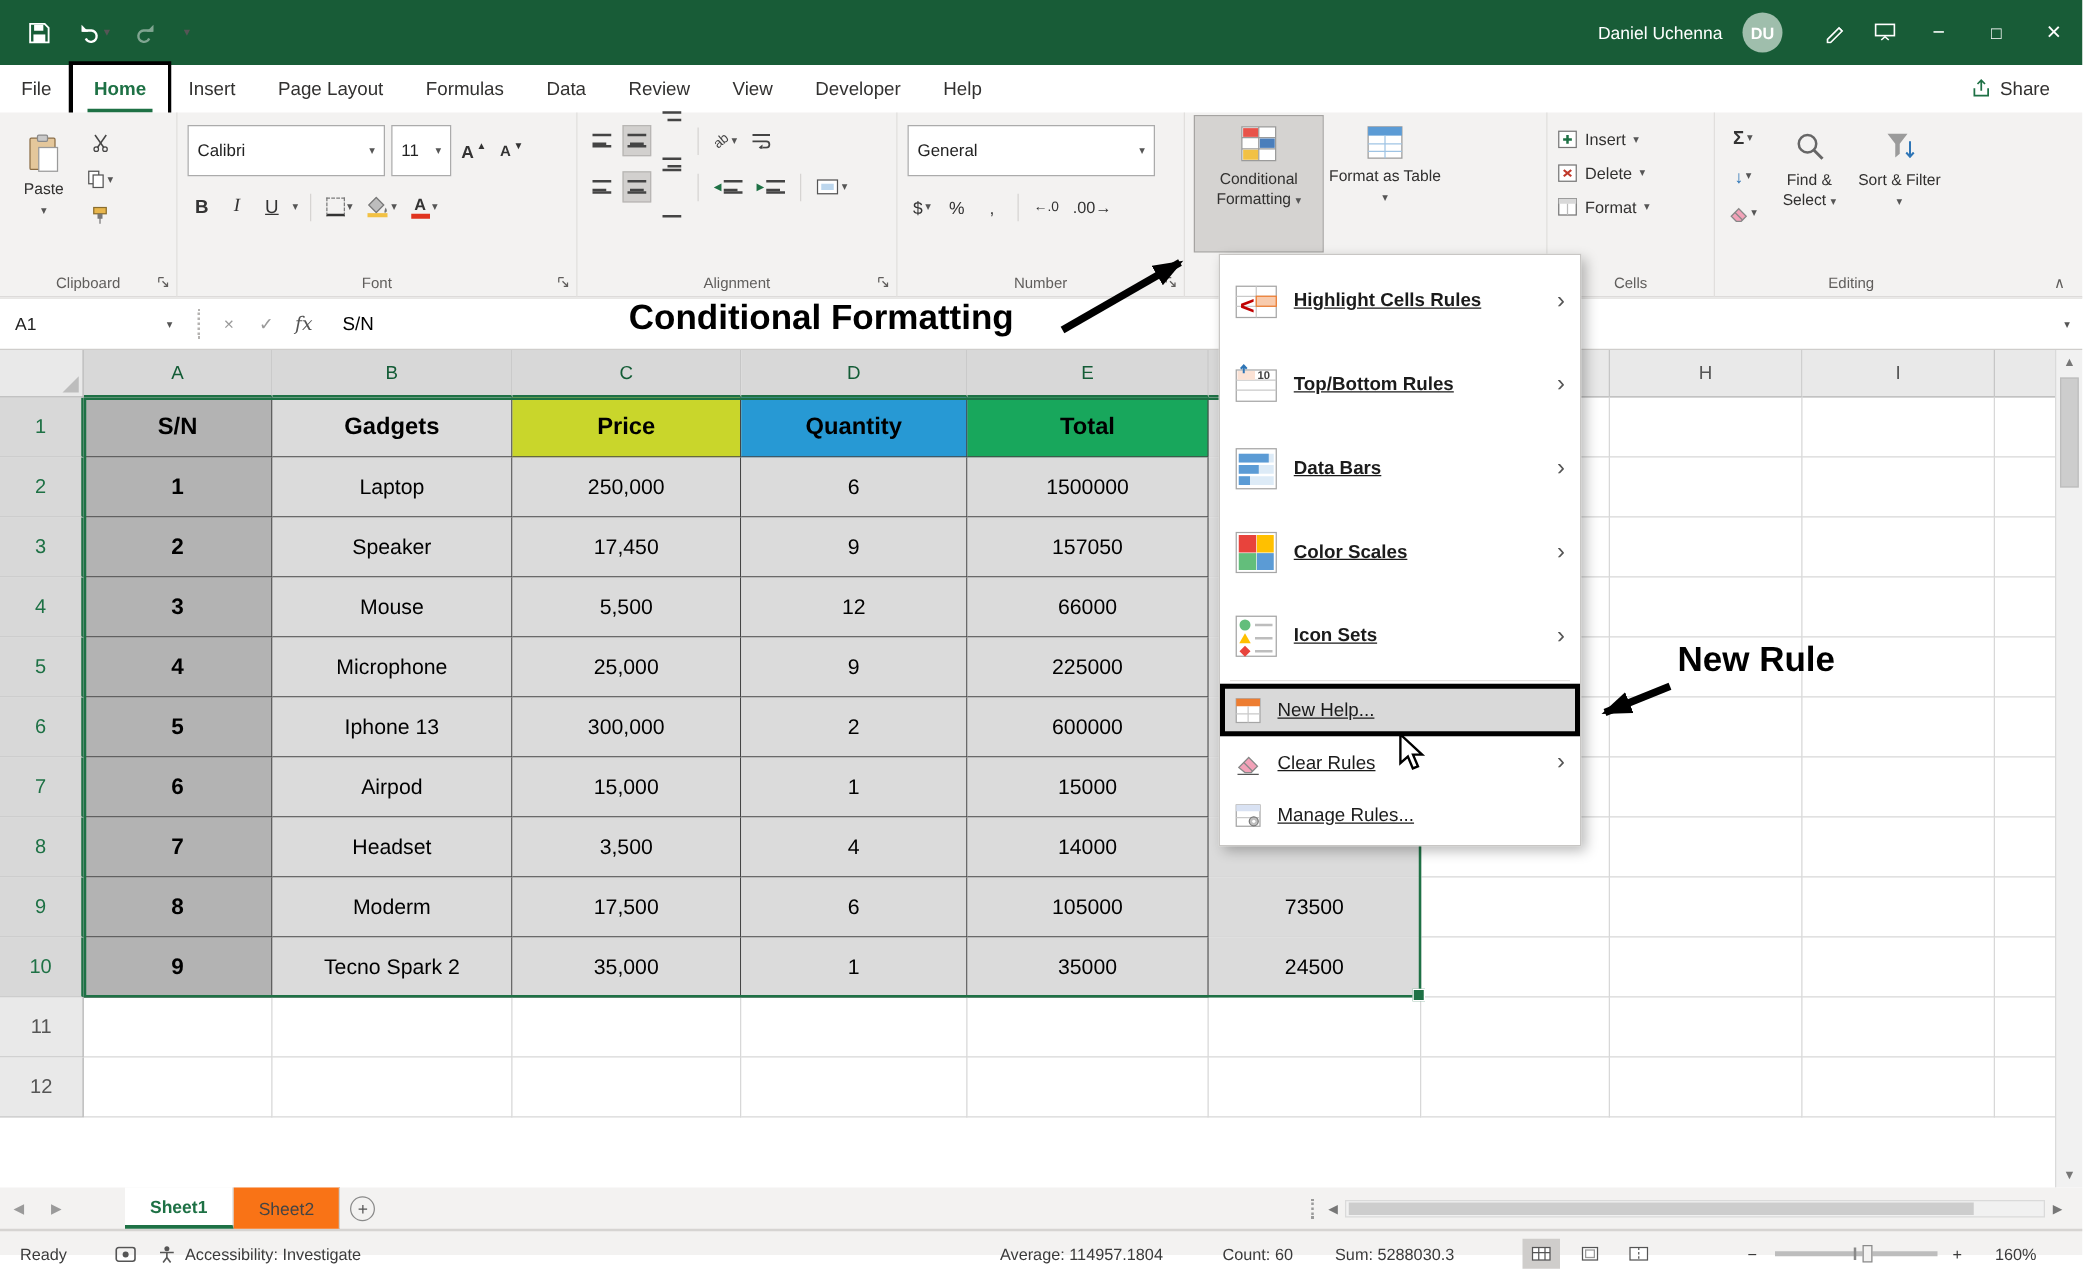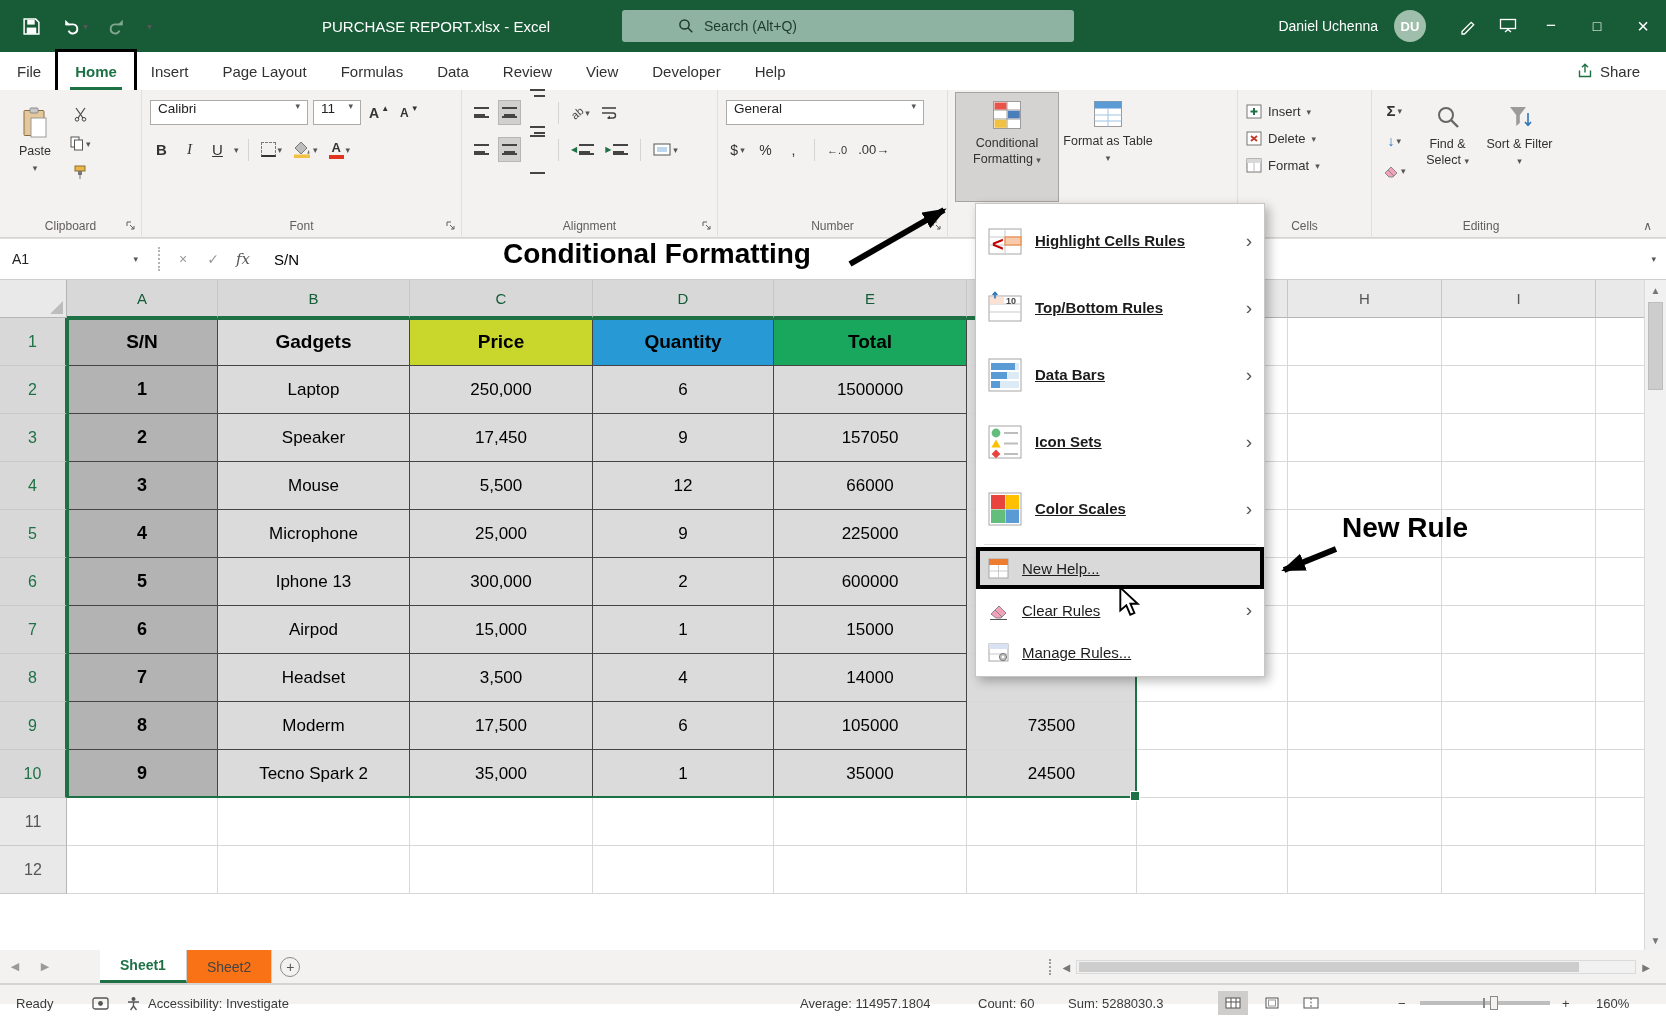--- a/index.html
+++ b/index.html
@@ -29,21 +29,21 @@
 #ribbon{position:absolute;top:90px;left:0;width:1666px;height:148px;background:#F3F2F1;border-bottom:1px solid #D6D4D2;display:flex}
 .rgroup{position:relative;border-right:1px solid #E1DFDD;height:148px;flex-shrink:0}
 .rlabel{position:absolute;bottom:5px;left:0;right:0;text-align:center;font-size:12px;color:#605E5C}
 .launcher{position:absolute;bottom:7px;right:5px}
 .rrow{display:flex;align-items:center;gap:5px;margin:0 8px}
 .bigbtn{display:flex;flex-direction:column;align-items:center;padding-top:7px;font-size:12.5px;color:#323130;text-align:center;height:108px}
 .bigbtn .cap{margin-top:5px;line-height:1.3}
 .caret{font-size:9px;color:#555}
 .caret::after{content:"▾"}
 .chev::after{content:"›";font-size:19px;color:#555}
-.combo{background:#fff;border:1px solid #ABABAB;height:25px;display:flex;align-items:flex-start;padding:0 7px;font-size:13.5px;color:#222}
+.combo{background:#fff;border:1px solid #ABABAB;height:41px;display:flex;align-items:center;padding:0 7px;font-size:13.5px;color:#222}
 .combo .caret{margin-left:auto;padding-left:6px}
 .ib{height:25px;min-width:23px;display:flex;align-items:center;justify-content:center;font-size:14px;color:#333;gap:2px;padding:0 3px}
 .ib.on{background:#D2D0CE;border:1px solid #B8B6B4}
 .vsep{width:1px;height:22px;background:#D6D4D2;margin:0 4px}
 .bars{width:15px;height:11px;border-top:2px solid #444;border-bottom:2px solid #444;position:relative}
 .bars::after{content:"";position:absolute;left:0;right:4px;top:4.5px;height:2px;background:#444}
 .bars.c::after{left:2px;right:2px}
 .bars.r::after{left:4px;right:0}
 .bold-b{font-weight:700;font-size:15px}
 .ital-i{font-style:italic;font-family:"Liberation Serif",serif;font-size:15px}
@@ -143,28 +143,20 @@
         <span class="caret"></span>
       </span>
     <span class="dim">
         <svg width="19" height="19" viewBox="0 0 18 18" style="transform:scaleX(-1)">
           <path d="M4.5 7h7a4.3 4.3 0 1 1-4.3 6" fill="none" stroke="#fff" stroke-width="1.8"></path>
           <path d="M4 2.7v5.2h5.2z" fill="#fff"></path>
         </svg>
       </span>
     <span class="caret"></span>
   </div>
-  <div id="title-text">PURCHASE REPORT.xlsx - Excel</div>
-  <div id="search-pill">
-    <svg width="16" height="16" viewBox="0 0 16 16">
-        <circle cx="6.5" cy="6.5" r="4.6" fill="none" stroke="#1E3A2C" stroke-width="1.5"></circle>
-        <line x1="10" y1="10" x2="14.3" y2="14.3" stroke="#1E3A2C" stroke-width="1.5"></line>
-      </svg>
-    <span>Search (Alt+Q)</span>
-  </div>
   <div id="tb-right">
     <span id="user-name">Daniel Uchenna</span>
     <div id="avatar">DU</div>
     <div class="tb-icon">
         <svg width="18" height="18" viewBox="0 0 18 18">
           <path d="M3 14.5 12.2 5.3l2.5 2.5L5.5 17H3z" fill="none" stroke="#fff" stroke-width="1.3"></path>
           <path d="M12.2 5.3l2.5 2.5" stroke="#fff"></path>
         </svg>
       </div>
     <div class="tb-icon">
@@ -713,39 +705,39 @@
         <rect x="3" y="14" width="16" height="7" fill="#5B9BD5"></rect>
         <rect x="3" y="23" width="28" height="7" fill="#DDEBF7"></rect>
         <rect x="3" y="23" width="9" height="7" fill="#5B9BD5"></rect>
       </svg>
     <span class="lbl">Data Bars</span>
     <span class="chev"></span>
   </div>
   <div class="mi">
     <svg class="micon" width="34" height="34" viewBox="0 0 34 34">
         <rect x="1" y="1" width="32" height="32" fill="#fff" stroke="#A6A6A6"></rect>
+        <rect x="3" y="3" width="14" height="14" fill="#E8433C"></rect>
+        <rect x="17.5" y="3" width="13.5" height="14" fill="#FFC000"></rect>
+        <rect x="3" y="17.5" width="14" height="13.5" fill="#63BE7B"></rect>
+        <rect x="17.5" y="17.5" width="13.5" height="13.5" fill="#5B9BD5"></rect>
+      </svg>
+    <span class="lbl">Color Scales</span>
+    <span class="chev"></span>
+  </div>
+  <div class="mi">
+    <svg class="micon" width="34" height="34" viewBox="0 0 34 34">
+        <rect x="1" y="1" width="32" height="32" fill="#fff" stroke="#A6A6A6"></rect>
         <circle cx="8" cy="8" r="4.4" fill="#63BE7B"></circle>
         <path d="M8 14.5l4.6 8H3.4z" fill="#FFC000"></path>
         <path d="M8 24.5l4.4 4.4L8 33.3l-4.4-4.4z" fill="#E8433C"></path>
         <line x1="16" y1="8" x2="30" y2="8" stroke="#BDBDBD" stroke-width="2"></line>
         <line x1="16" y1="18.5" x2="30" y2="18.5" stroke="#BDBDBD" stroke-width="2"></line>
         <line x1="16" y1="29" x2="30" y2="29" stroke="#BDBDBD" stroke-width="2"></line>
       </svg>
     <span class="lbl">Icon Sets</span>
-    <span class="chev"></span>
-  </div>
-  <div class="mi">
-    <svg class="micon" width="34" height="34" viewBox="0 0 34 34">
-        <rect x="1" y="1" width="32" height="32" fill="#fff" stroke="#A6A6A6"></rect>
-        <rect x="3" y="3" width="14" height="14" fill="#E8433C"></rect>
-        <rect x="17.5" y="3" width="13.5" height="14" fill="#FFC000"></rect>
-        <rect x="3" y="17.5" width="14" height="13.5" fill="#63BE7B"></rect>
-        <rect x="17.5" y="17.5" width="13.5" height="13.5" fill="#5B9BD5"></rect>
-      </svg>
-    <span class="lbl">Color Scales</span>
     <span class="chev"></span>
   </div>
   <div class="msep"></div>
   <div class="mi small newrule">
     <svg class="micon" width="21" height="21" viewBox="0 0 21 21">
         <rect x="1" y="1" width="19" height="19" fill="#fff" stroke="#A6A6A6"></rect>
         <rect x="1" y="1" width="19" height="6" fill="#ED7D31"></rect>
         <line x1="1" y1="13" x2="20" y2="13" stroke="#C9C9C9"></line>
         <line x1="10.5" y1="7" x2="10.5" y2="20" stroke="#C9C9C9"></line>
       </svg>

